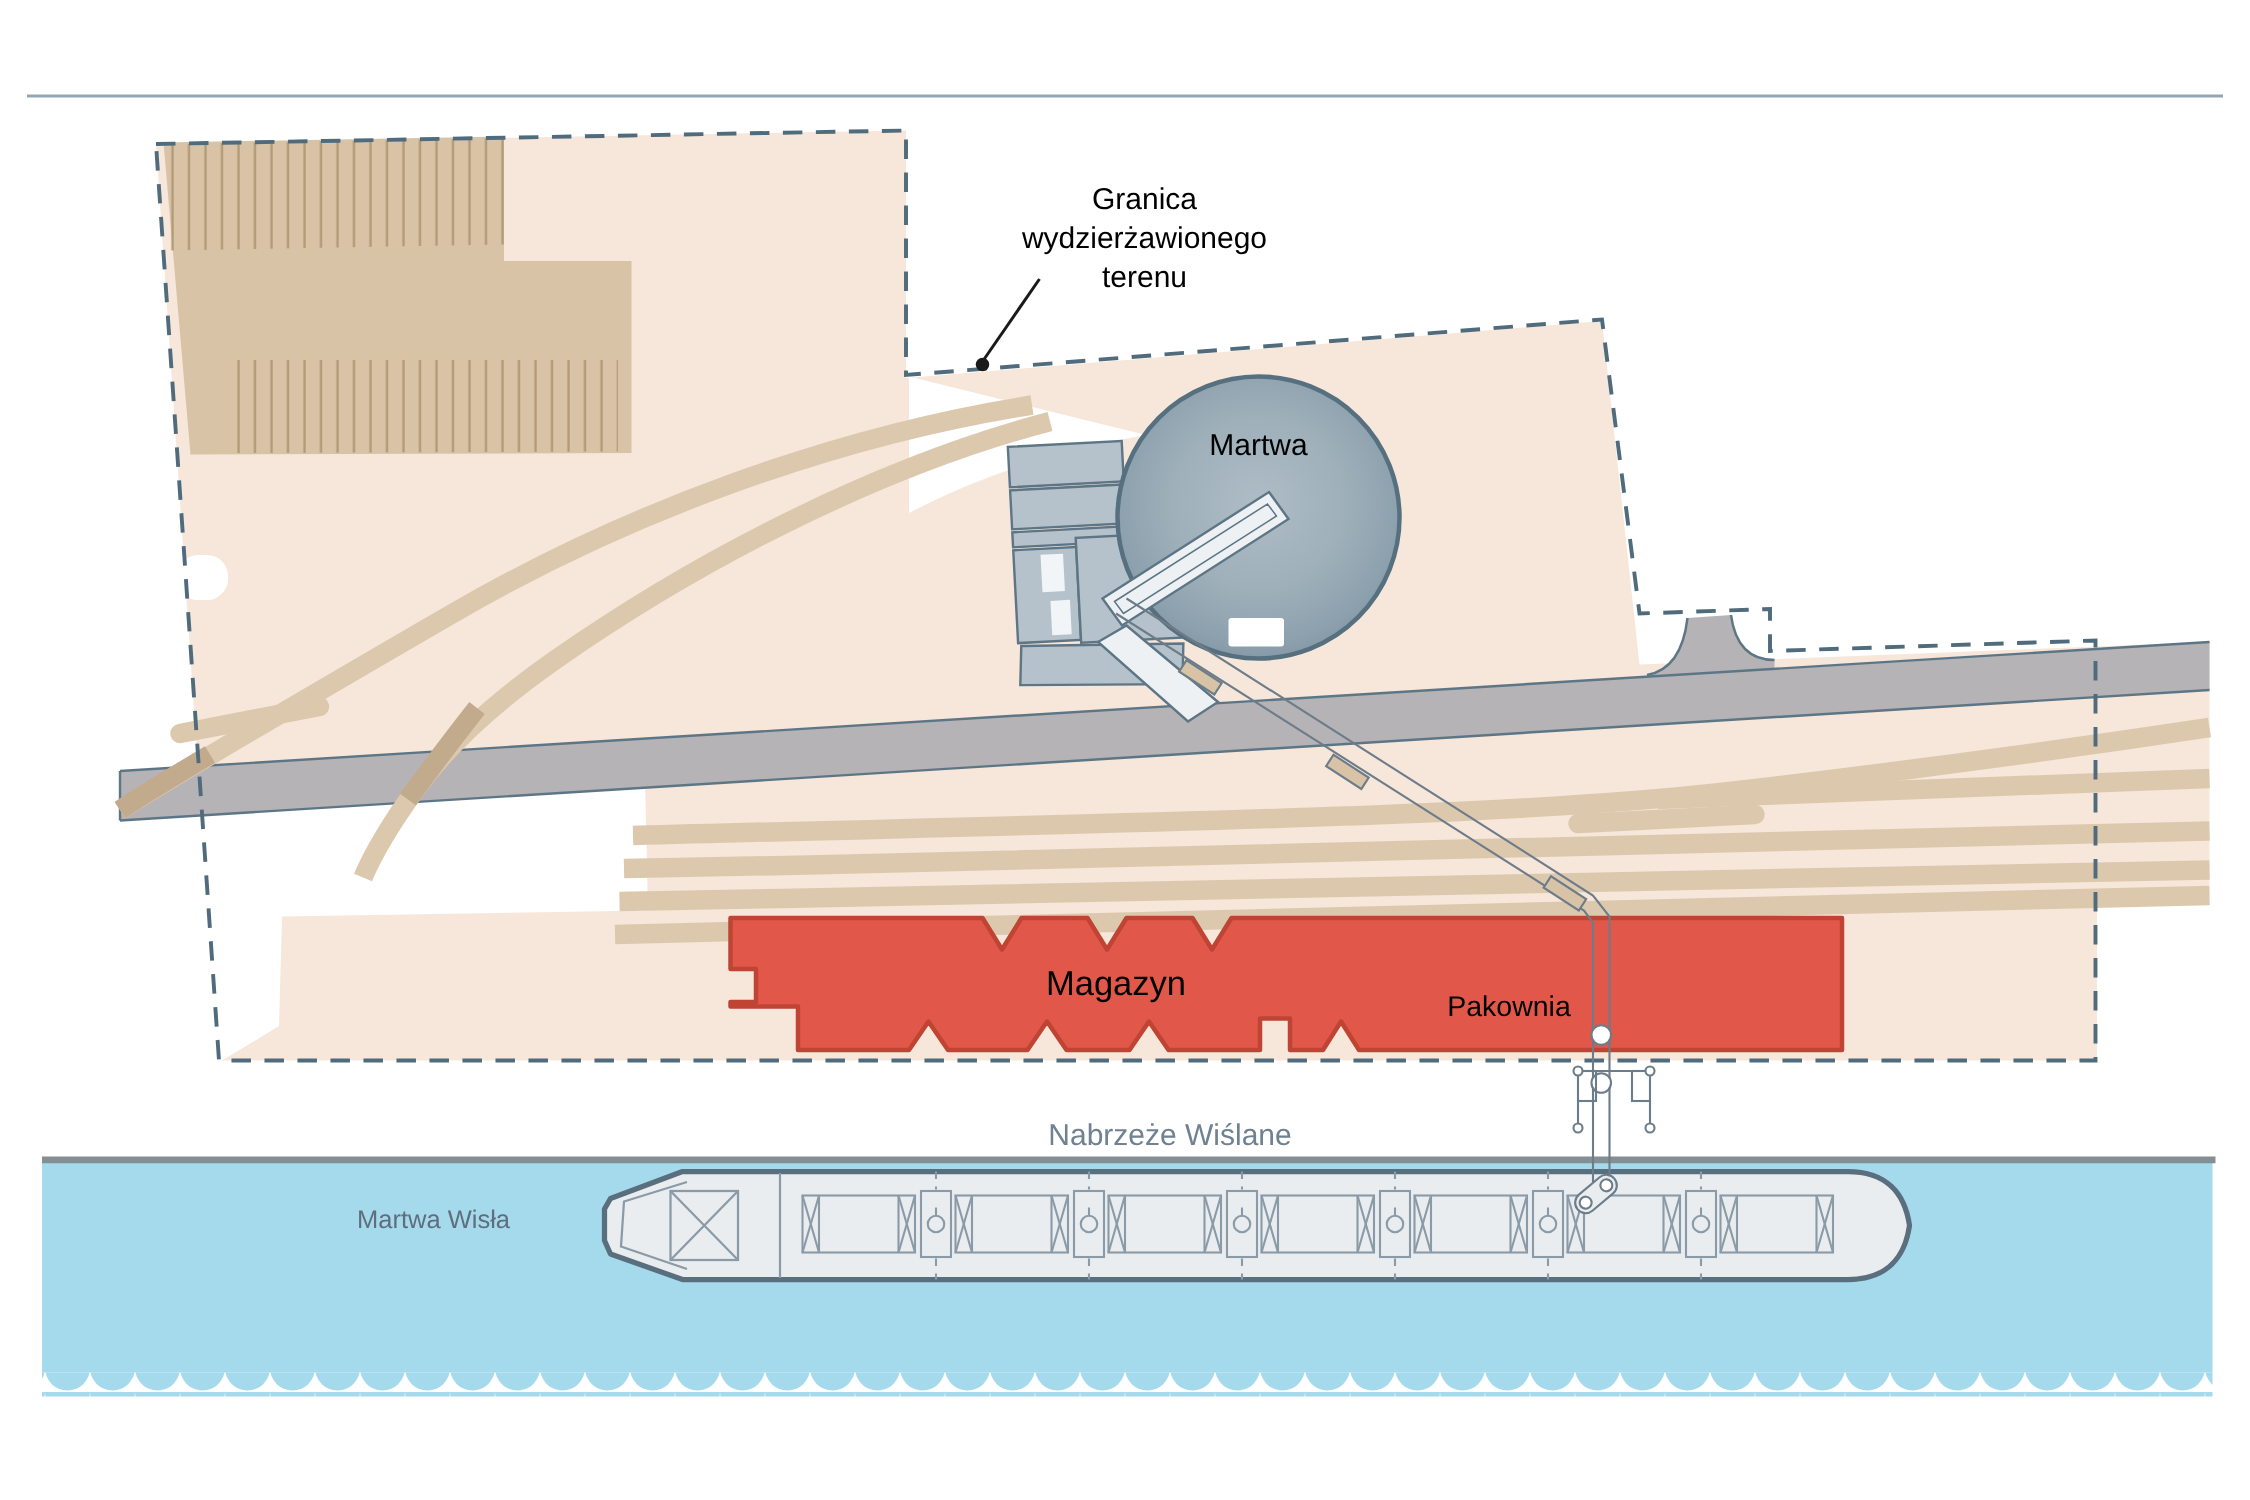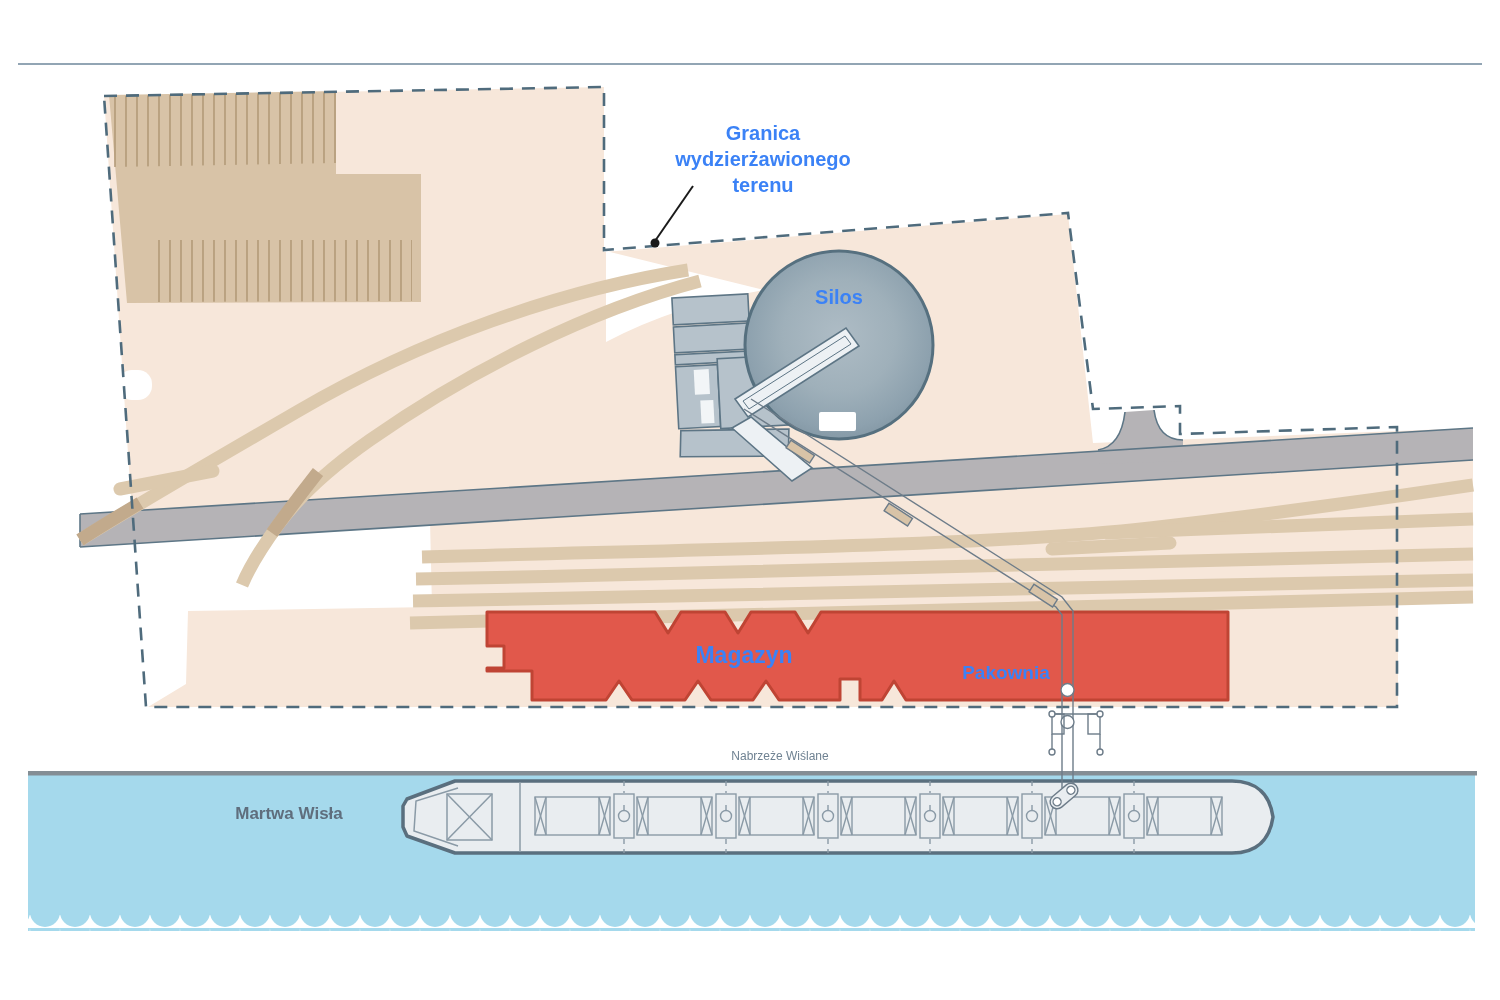--- a/index.html
+++ b/index.html
@@ -1,28 +1,28 @@
 <!DOCTYPE html>
 <html><head>
 <meta charset="utf-8">
 <style>
   html,body { margin:0; padding:0; background:#ffffff; }
   .stage { position:relative; width:1500px; height:1000px; background:#ffffff; overflow:hidden;
            font-family:"Liberation Sans", sans-serif; }
   .stage svg { position:absolute; left:0; top:0; }
   .map-label { position:absolute; transform:translate(-50%,-50%); text-align:center;
-               font-family:"Liberation Sans", sans-serif; font-weight:bold; color:#3b82f6;
+               font-family:"Liberation Sans", sans-serif; font-weight:normal; color:#000000;
                white-space:pre-line; line-height:1.3; }
   .lbl-parking   { left:258px;  top:201px; font-size:19px; width:190px; }
   .lbl-granica   { left:763px;  top:159px; font-size:20px; width:215px; }
   .lbl-silos     { left:839px;  top:297px; font-size:20px; }
   .lbl-magazyn   { left:744px;  top:656px; font-size:23px; }
   .lbl-pakownia  { left:1006px; top:656px; font-size:19px;margin-top:17px; }
-  .lbl-quay      { left:780px;  top:757px; font-size:12px; font-weight:normal; color:#6f8292;text-align:right; }
-  .lbl-river     { left:289px;  top:814px; font-size:17px; font-weight:bold; color:#5f6e7d; }
+  .lbl-quay      { left:780px;  top:757px; font-size:20px; font-weight:normal; color:#6f8292;text-align:right; }
+  .lbl-river     { left:289px;  top:814px; font-size:17px; font-weight:normal; color:#5f6e7d; }
 </style>
 </head>
 <body>
 
 <div class="stage">
 <svg width="1500" height="1000" viewBox="0 0 1500 1000">
   <defs>
     <radialGradient id="siloGrad" cx="50%" cy="45%" r="60%">
       <stop offset="0%" stop-color="#aebcc5"></stop>
       <stop offset="50%" stop-color="#9fb0ba"></stop>
@@ -189,18 +189,18 @@
     </g>
   </g>
 
   <g>
     <line x1="693" y1="186" x2="655" y2="241" stroke="#1a1a1a" stroke-width="2"></line>
     <circle cx="655" cy="243" r="4.5" fill="#1a1a1a"></circle>
   </g>
 </svg>
 
 <div class="map-label lbl-granica">Granica wydzierżawionego terenu</div>
-<div class="map-label lbl-silos">Silos</div>
+<div class="map-label lbl-silos">Martwa</div>
 <div class="map-label lbl-magazyn">Magazyn</div>
 <div class="map-label lbl-pakownia">Pakownia</div>
 <div class="map-label lbl-quay">Nabrzeże Wiślane</div>
 <div class="map-label lbl-river">Martwa Wisła</div>
 </div>
 
 </body></html>

